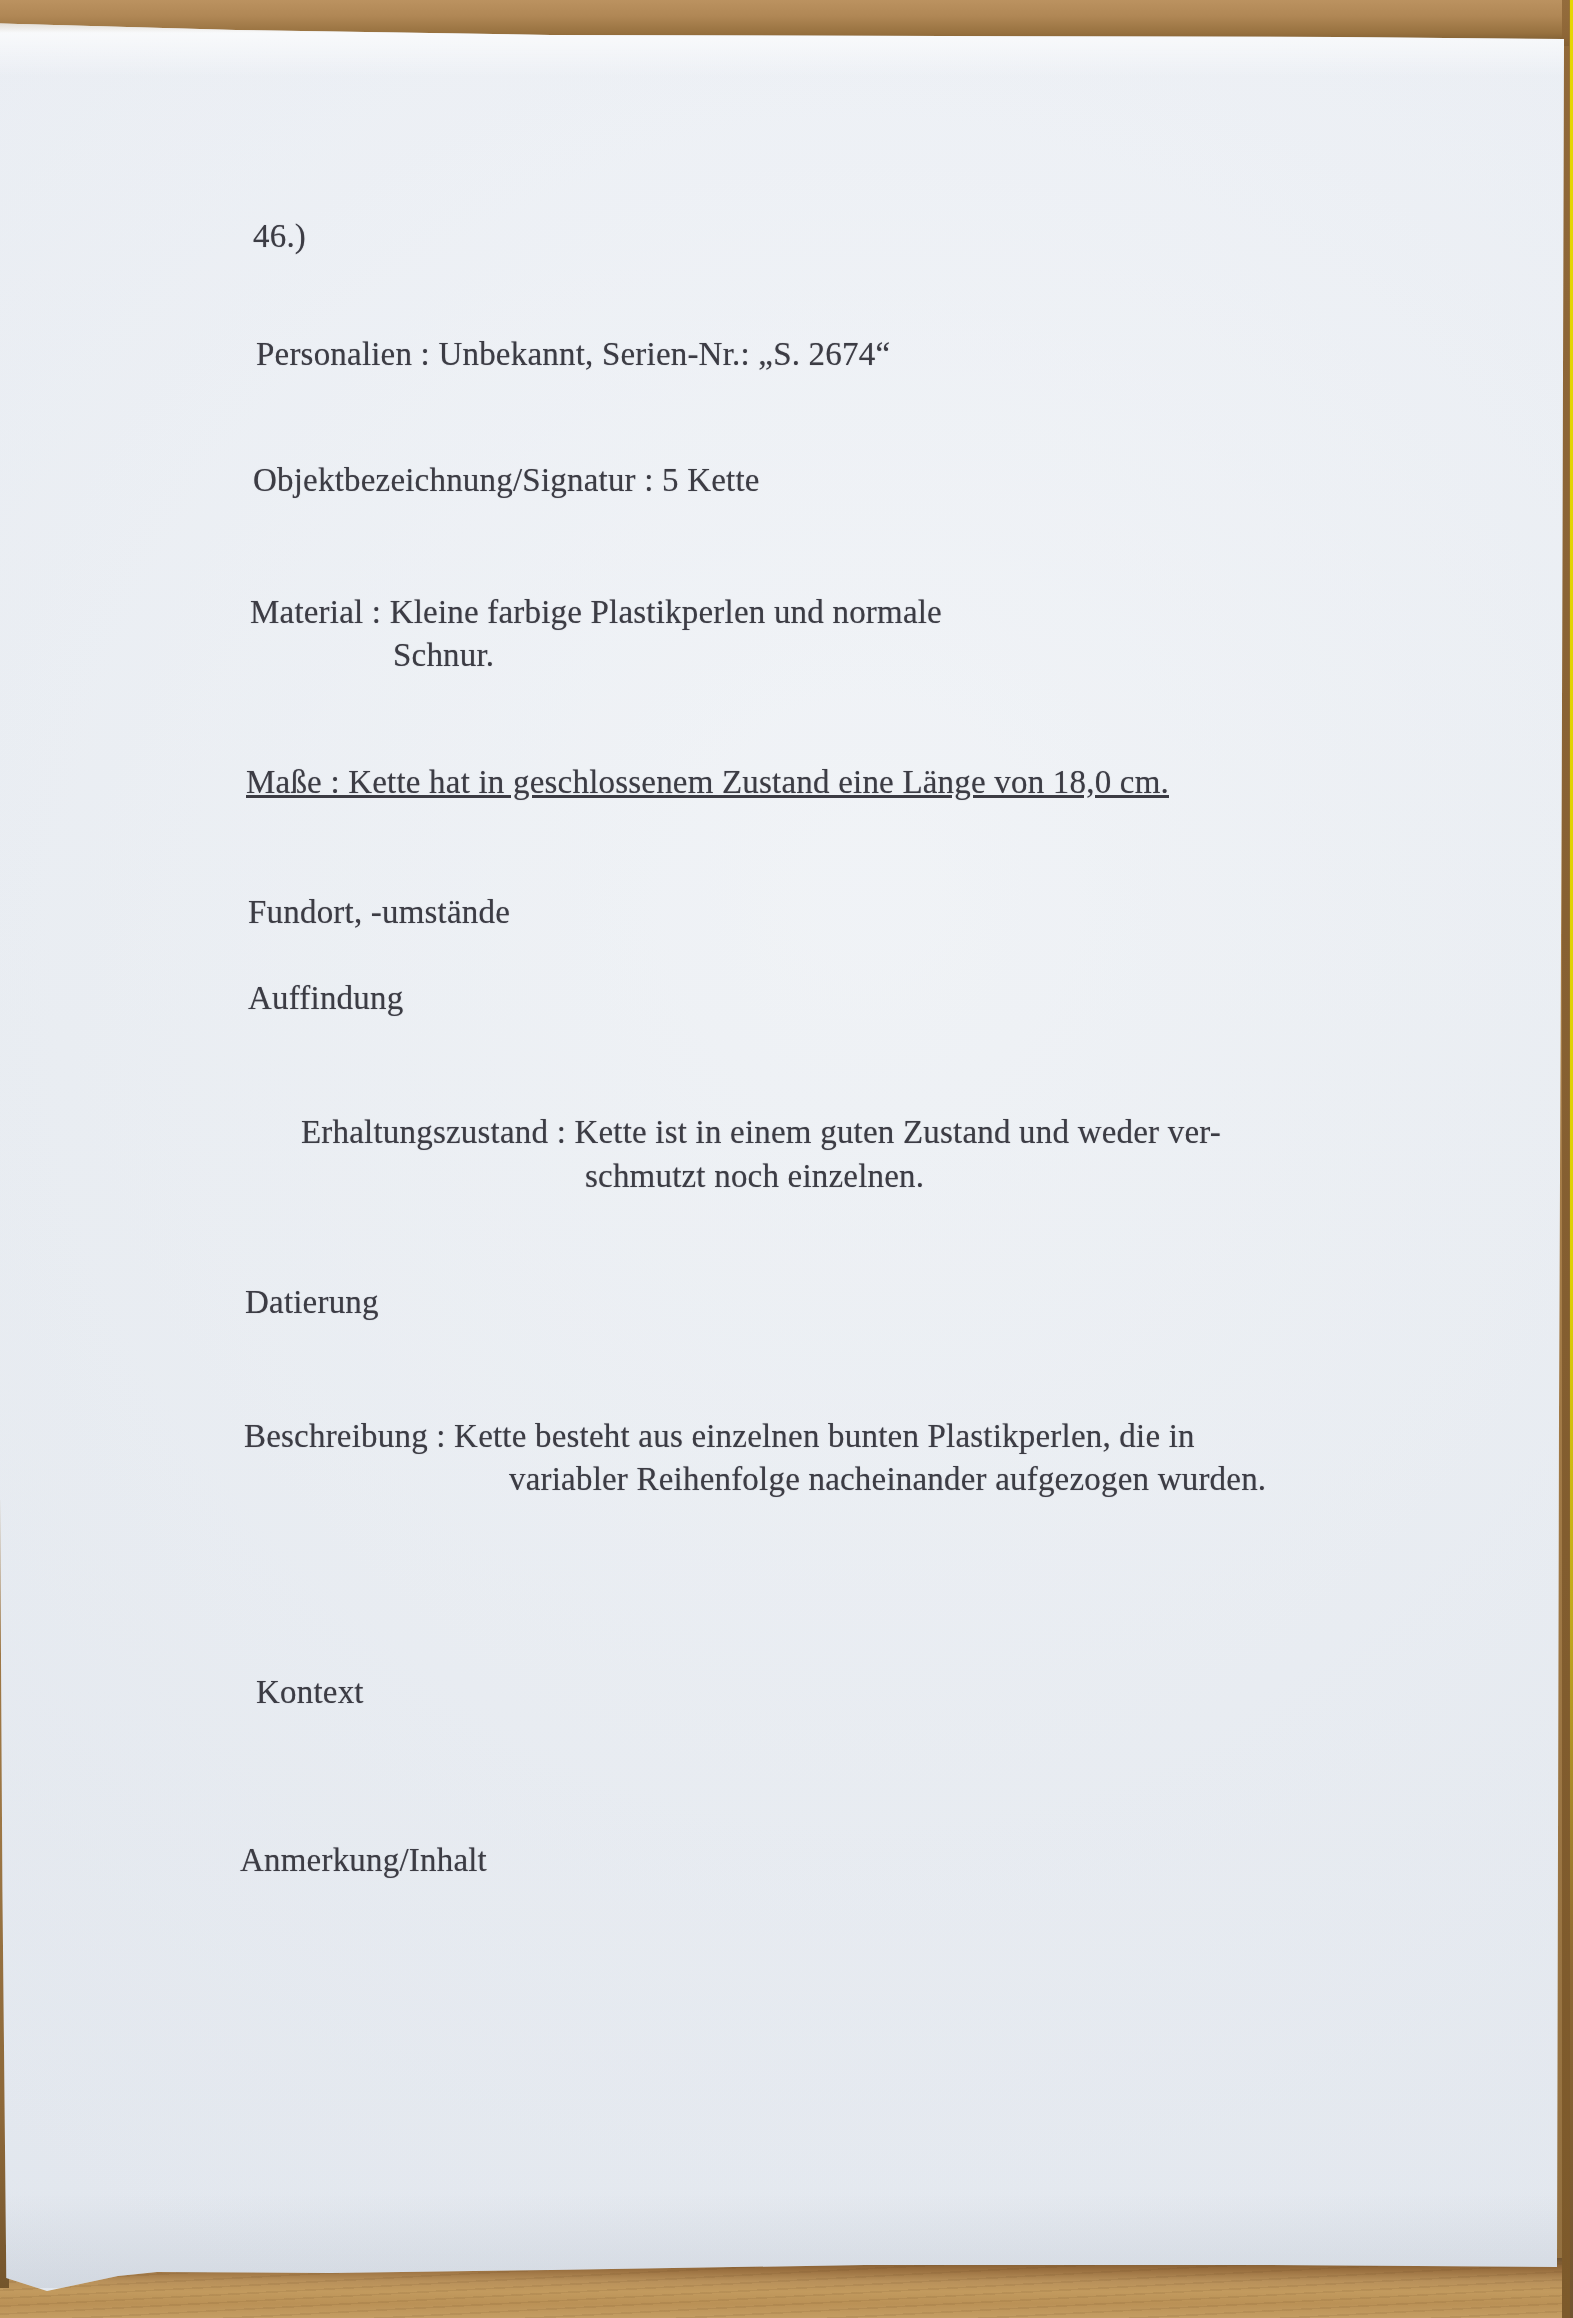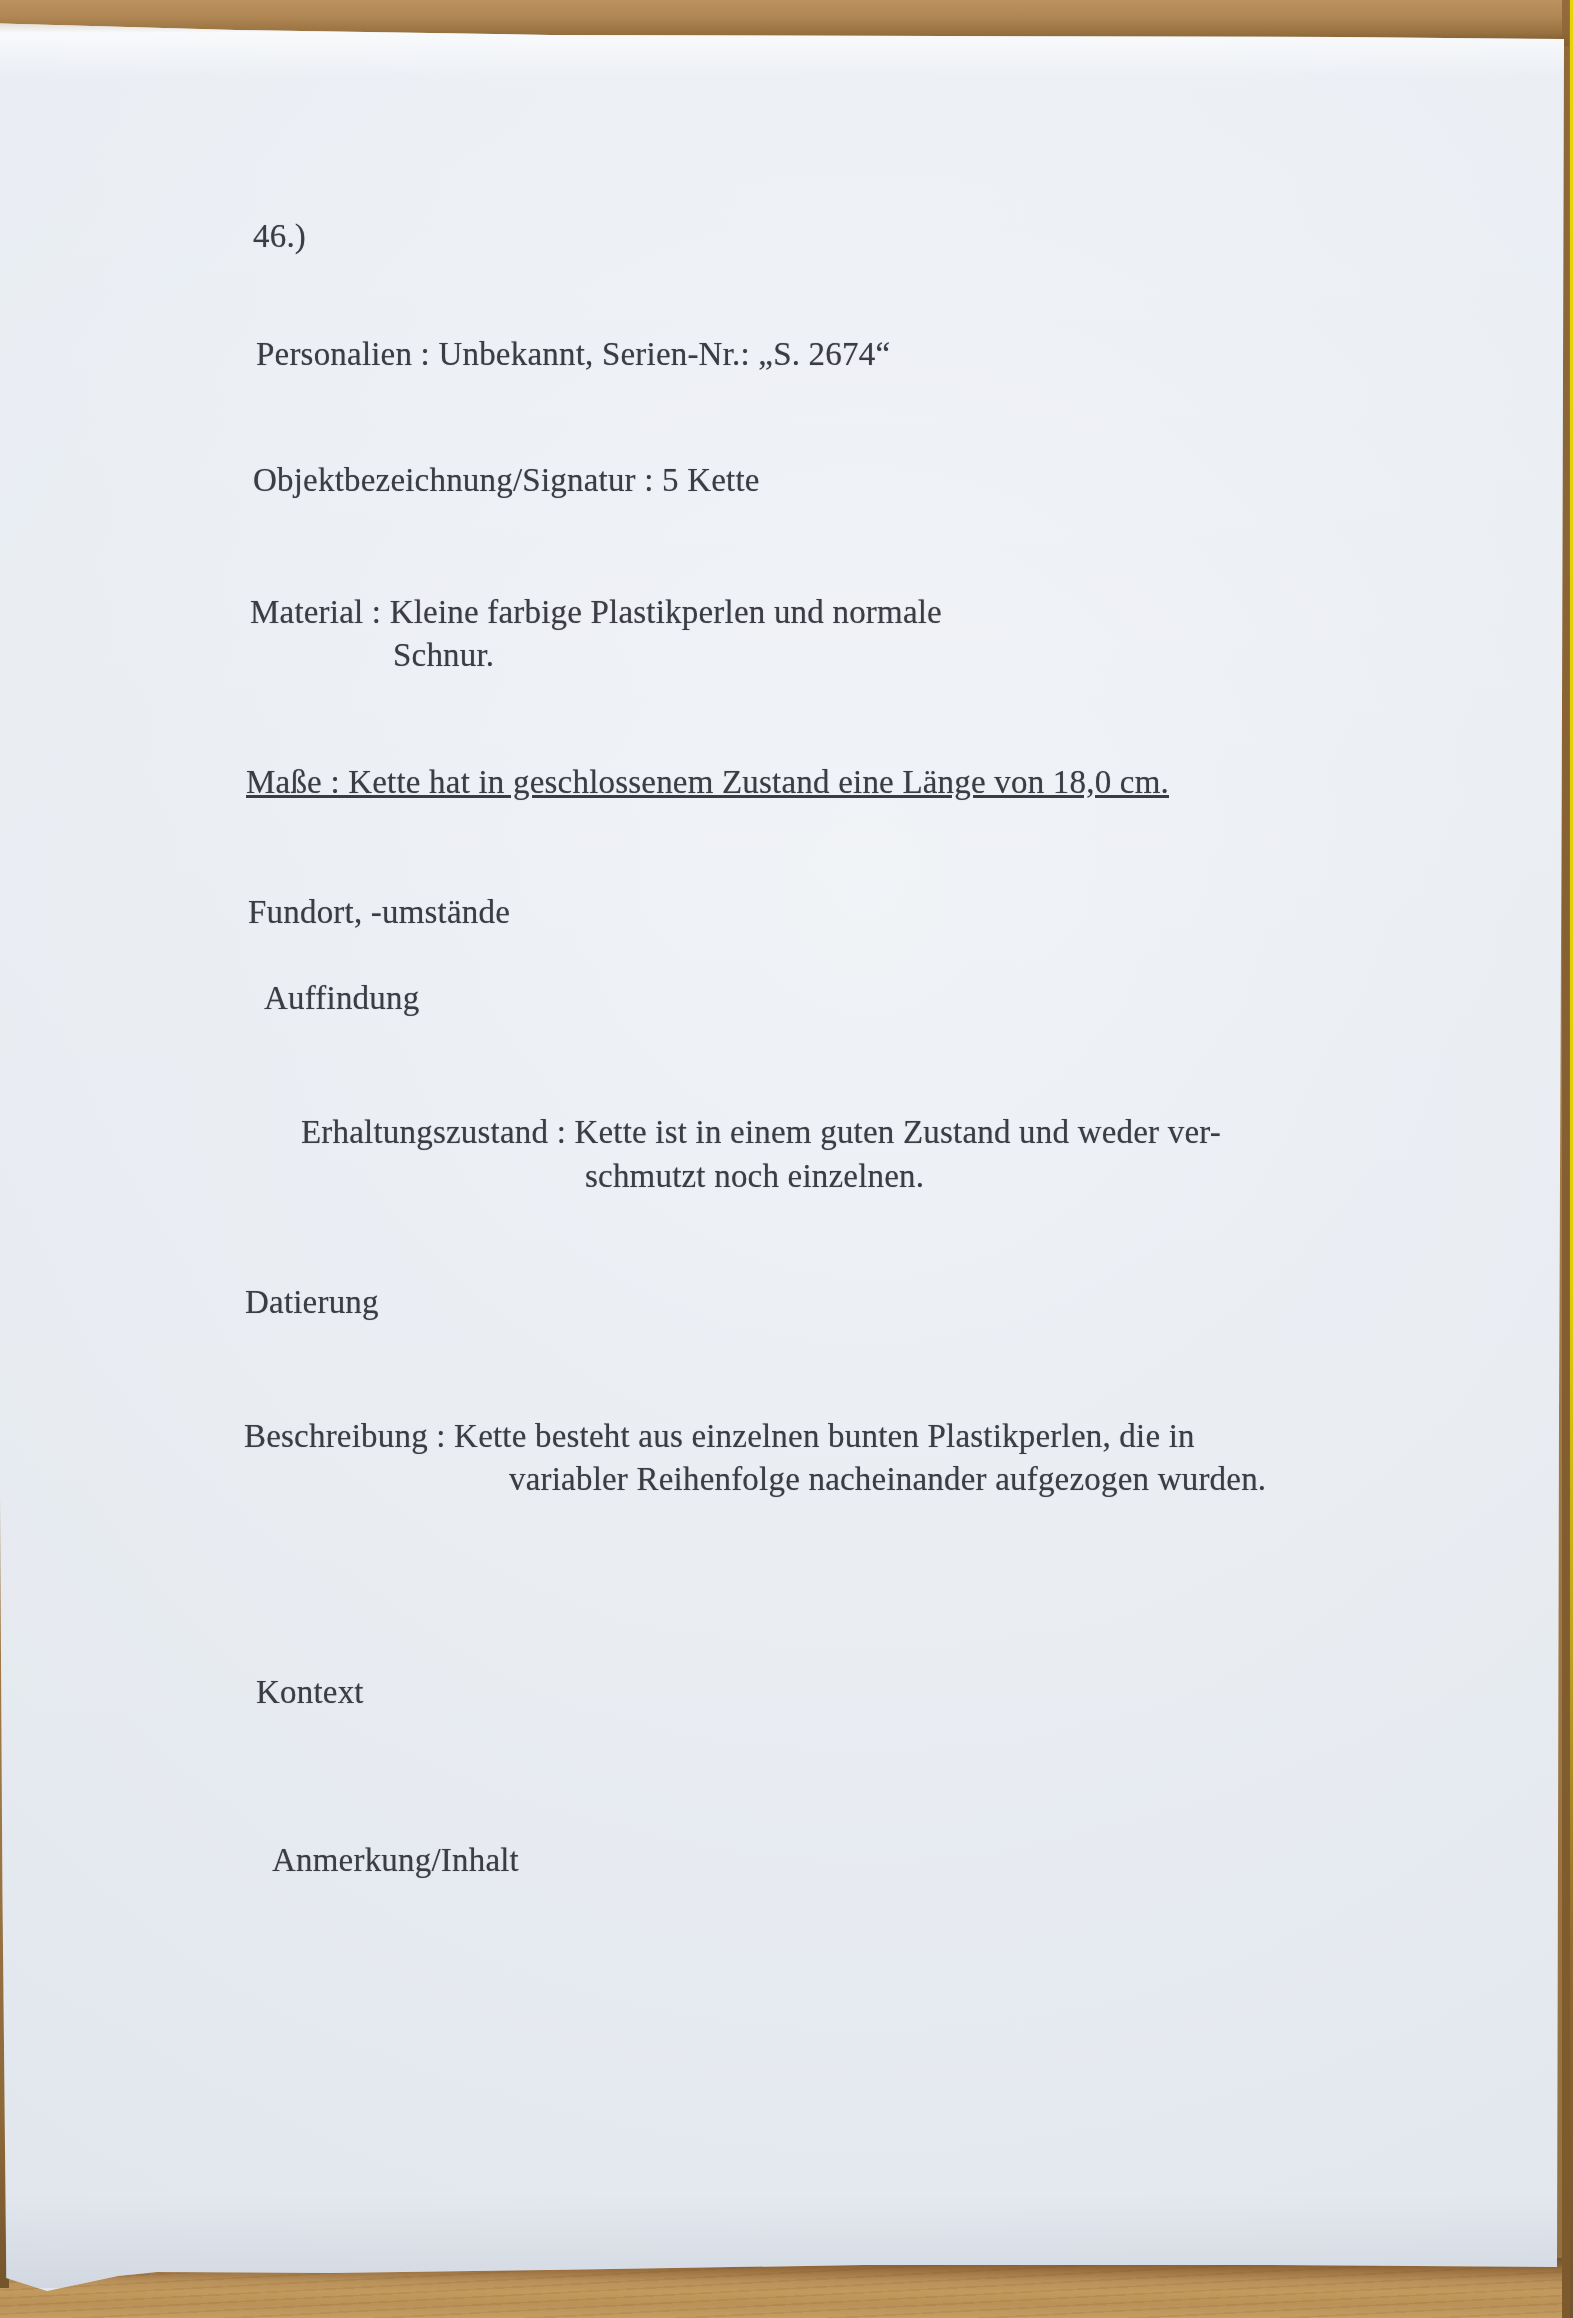--- a/index.html
+++ b/index.html
@@ -83,23 +83,23 @@
   <div class="edge-brown"></div>
   <div class="paper"></div>
   <div class="text-layer">
       <div class="doc-line" style="left: 253px; top: 220px;">46.)</div>
       <div class="doc-line" style="left: 256px; top: 338px;">Personalien : Unbekannt, Serien-Nr.: „S. 2674“</div>
       <div class="doc-line" style="left: 253px; top: 464px;">Objektbezeichnung/Signatur : 5 Kette</div>
       <div class="doc-line" style="left: 250px; top: 596px;">Material : Kleine farbige Plastikperlen und normale</div>
       <div class="doc-line" style="left: 393px; top: 639px;">Schnur.</div>
       <div class="doc-line" style="left: 246px; top: 766px; text-decoration: underline;">Maße : Kette hat in geschlossenem Zustand eine Länge von 18,0 cm.</div>
       <div class="doc-line" style="left: 248px; top: 896px;">Fundort, -umstände</div>
-      <div class="doc-line" style="left: 264px; top: 982px;">Auffindung</div>
+      <div class="doc-line" style="left: 248px; top: 982px;">Auffindung</div>
       <div class="doc-line" style="left: 257px; top: 1116px; margin-left: 44px;">Erhaltungszustand : Kette ist in einem guten Zustand und weder ver-</div>
       <div class="doc-line" style="left: 585px; top: 1160px;">schmutzt noch einzelnen.</div>
       <div class="doc-line" style="left: 245px; top: 1286px;">Datierung</div>
       <div class="doc-line" style="left: 509px; top: 1463px;">variabler Reihenfolge nacheinander aufgezogen wurden.</div>
       <div class="doc-line" style="left: 244px; top: 1420px;">Beschreibung : Kette besteht aus einzelnen bunten Plastikperlen, die in</div>
       <div class="doc-line" style="left: 256px; top: 1676px;">Kontext</div>
-      <div class="doc-line" style="left: 272px; top: 1844px;">Anmerkung/Inhalt</div>
+      <div class="doc-line" style="left: 240px; top: 1844px;">Anmerkung/Inhalt</div>
     </div>
 </div>
 
 
 </body></html>

